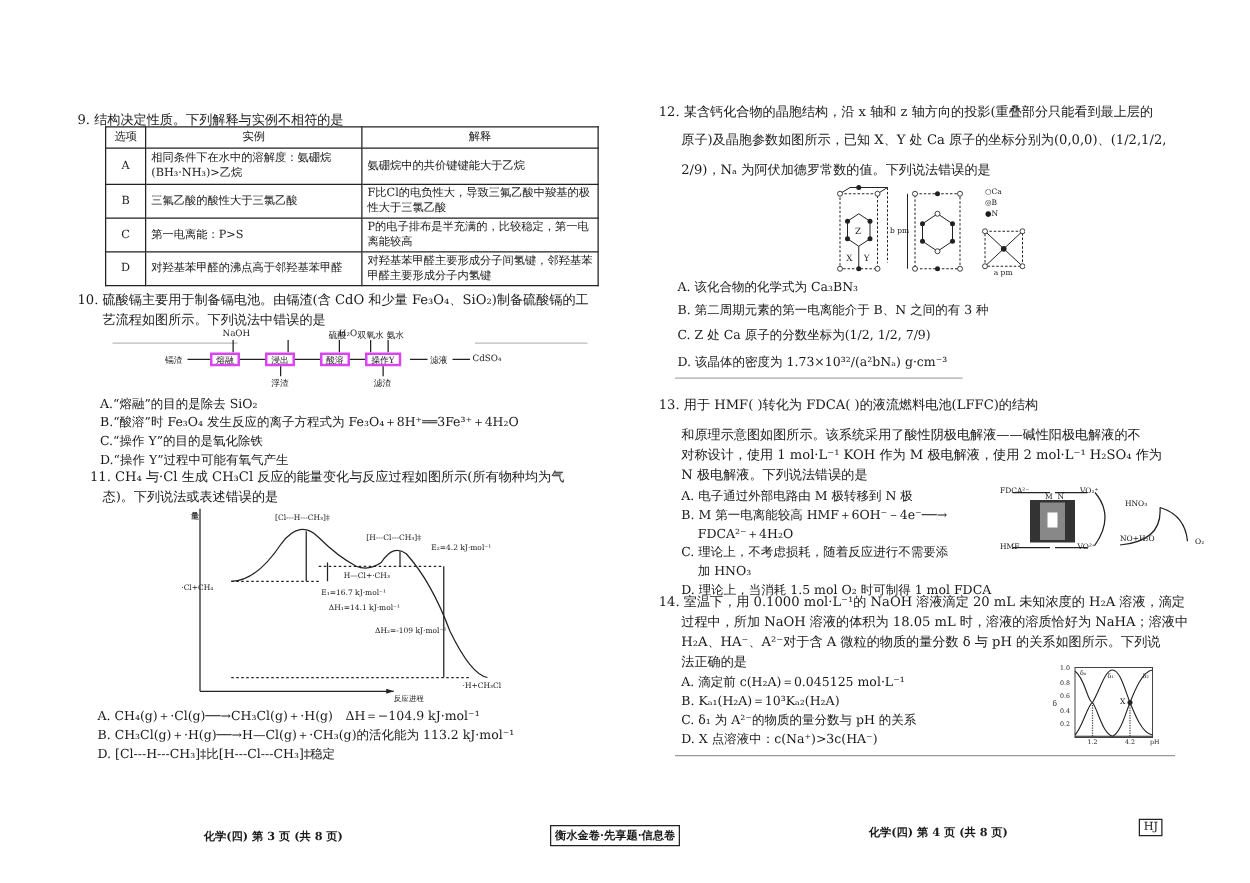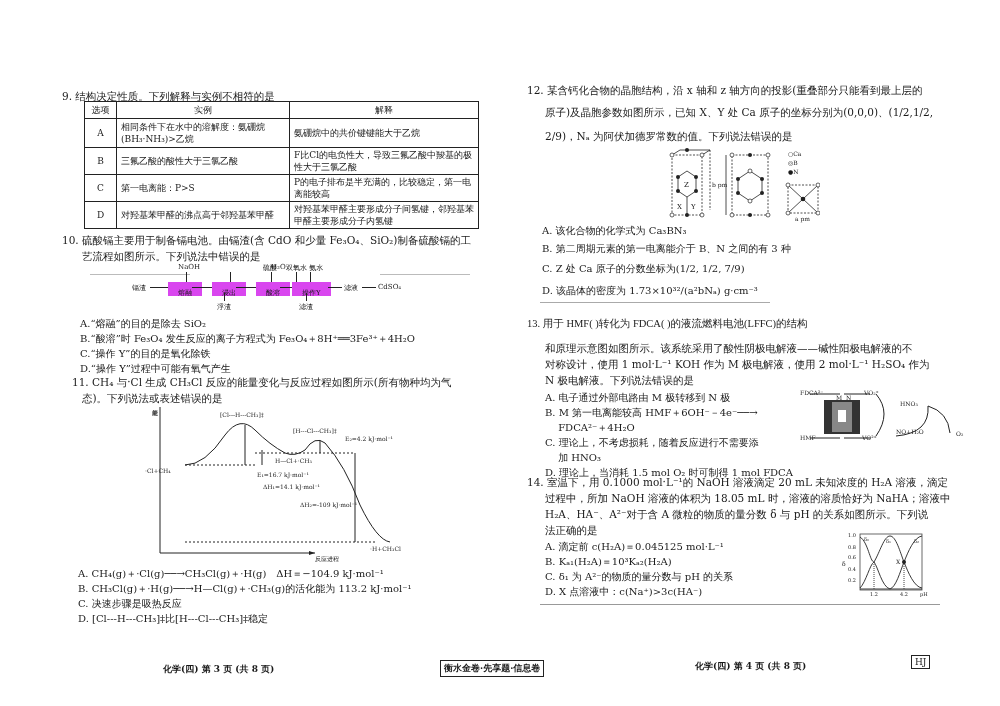--- a/index.html
+++ b/index.html
@@ -8,21 +8,21 @@
   .page { position: absolute; top: 0; height: 706px; }
   .left { left: 0; width: 500px; }
   .right { left: 500px; width: 500px; }
   .q { position: absolute; font-size: 10px; line-height: 15px; }
   .qtitle { font-size: 10.5px; line-height: 16px; }
   .opt { font-size: 10px; line-height: 15px; white-space: nowrap; }
   table.t9 { border-collapse: collapse; font-size: 9px; }
   table.t9 td, table.t9 th { border: 1px solid #222; padding: 1px 4px; vertical-align: middle; font-weight: normal; line-height: 12px; }
   table.t9 th { text-align: center; height: 17px; }
   table.t9 td.c { text-align: center; }
-  .fbox { position: absolute; border: 7px solid #d946ef; padding: 0 3px; height: 11px; line-height: 9px; font-size: 7px; background: #fff; }
+  .fbox { position: absolute; border: 2px solid #d946ef; padding: 0 3px; height: 11px; line-height: 9px; font-size: 7px; background: #fff; }
   .fl { position: absolute; font-size: 7px; white-space: nowrap; }
   .footer { position: absolute; font-size: 9px; font-weight: bold; white-space: nowrap; }
   .stamp { position: absolute; border: 1px solid #222; font-size: 9px; font-weight: bold; padding: 1px 3px; white-space: nowrap; }
   .vline { position: absolute; border-left: 1px solid #999; }
   .hline { position: absolute; border-top: 1px solid #777; }
 </style>
 </head>
 <body>
 
 <div class="page left">
@@ -128,21 +128,20 @@
     <span class="fl" style="left:112px; top:66px; font-size:6px;">E₁=16.7 kJ·mol⁻¹</span>
     <span class="fl" style="left:118px; top:78px; font-size:6px;">ΔH₁=14.1 kJ·mol⁻¹</span>
     <span class="fl" style="left:155px; top:96px; font-size:6px;">ΔH₂=-109 kJ·mol⁻¹</span>
     <span class="fl" style="left:225px; top:140px; font-size:6px;">·H+CH₃Cl</span>
     <span class="fl" style="left:170px; top:150px; font-size:6px;">反应进程</span>
   </div>
 
   <div class="q" style="left:78px; top:566px;">
     <div class="opt">A. CH₄(g)＋·Cl(g)──→CH₃Cl(g)＋·H(g)　ΔH＝−104.9 kJ·mol⁻¹</div>
     <div class="opt">B. CH₃Cl(g)＋·H(g)──→H—Cl(g)＋·CH₃(g)的活化能为 113.2 kJ·mol⁻¹</div>
-    <div class="opt">C. 决速步骤是吸热反应</div>
     <div class="opt">D. [Cl---H---CH₃]‡比[H---Cl---CH₃]‡稳定</div>
   </div>
 
   <div class="footer" style="left:163px; top:663px;">化学(四) 第 3 页 (共 8 页)</div>
 </div>
 
 <div class="stamp" style="left:440px; top:660px;">衡水金卷·先享题·信息卷</div>
 
 <div class="page right">
 
@@ -208,21 +207,21 @@
   </div>
 
   <div class="q" style="left:42px; top:222px;">
     <div class="opt" style="line-height:18px;">A. 该化合物的化学式为 Ca₃BN₃</div>
     <div class="opt" style="line-height:18px;">B. 第二周期元素的第一电离能介于 B、N 之间的有 3 种</div>
     <div class="opt" style="line-height:22px;">C. Z 处 Ca 原子的分数坐标为(1/2, 1/2, 7/9)</div>
     <div class="opt" style="line-height:22px;">D. 该晶体的密度为 1.73×10³²/(a²bNₐ) g·cm⁻³</div>
   </div>
   <div class="hline" style="left:40px; top:302px; width:230px; border-color:#aaa;"></div>
 
-  <div class="q qtitle" style="left:27px; top:316px; white-space:nowrap;font-family:Liberation Serif, serif;">13. 用于 HMF(      )转化为 FDCA(        )的液流燃料电池(LFFC)的结构</div>
+  <div class="q qtitle" style="left:27px; top:316px; white-space:nowrap;">13. 用于 HMF(      )转化为 FDCA(        )的液流燃料电池(LFFC)的结构</div>
   <div class="q qtitle" style="left:45px; top:340px; white-space:nowrap;">和原理示意图如图所示。该系统采用了酸性阴极电解液——碱性阳极电解液的不</div>
   <div class="q qtitle" style="left:45px; top:356px; white-space:nowrap;">对称设计，使用 1 mol·L⁻¹ KOH 作为 M 极电解液，使用 2 mol·L⁻¹ H₂SO₄ 作为</div>
   <div class="q qtitle" style="left:45px; top:372px; white-space:nowrap;">N 极电解液。下列说法错误的是</div>
 
   <div class="q" style="left:45px; top:390px;">
     <div class="opt">A. 电子通过外部电路由 M 极转移到 N 极</div>
     <div class="opt">B. M 第一电离能较高 HMF＋6OH⁻－4e⁻──→</div>
     <div class="opt">　 FDCA²⁻＋4H₂O</div>
     <div class="opt">C. 理论上，不考虑损耗，随着反应进行不需要添</div>
     <div class="opt">　 加 HNO₃</div>

